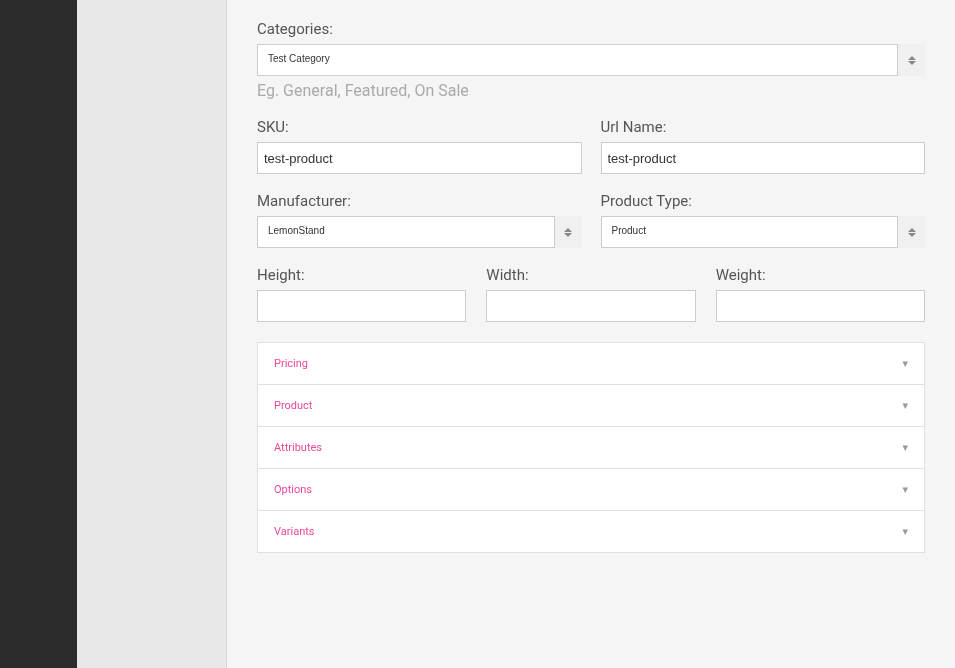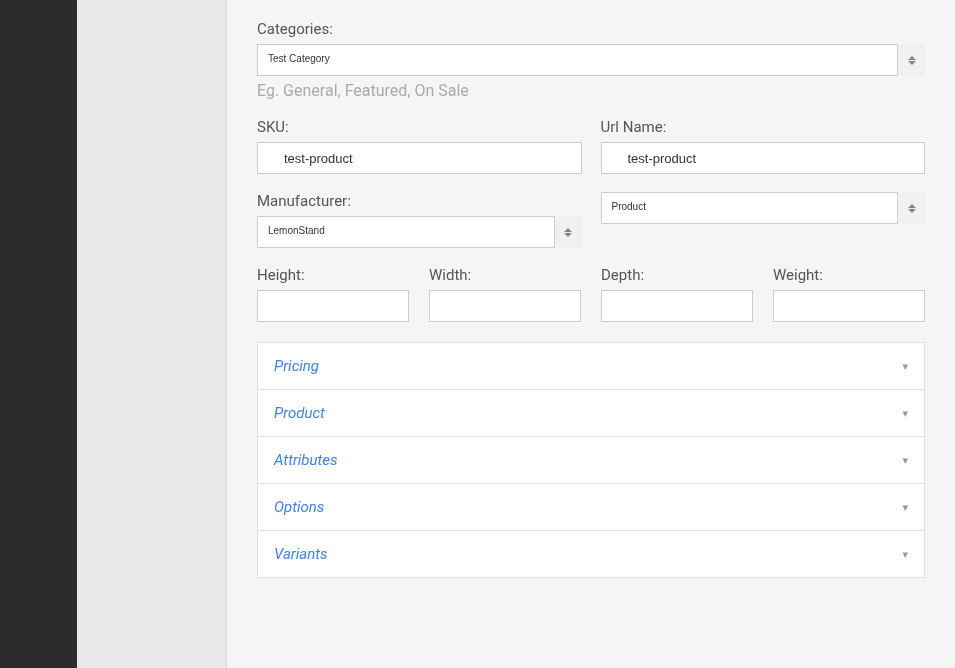--- a/index.html
+++ b/index.html
@@ -68,21 +68,21 @@
 
     .form-col {
       flex: 1;
     }
 
     .form-input {
       width: 100%;
       height: 32px;
       border: 1px solid #ccc;
       background: #fff;
-      padding: 0 26px;
+      padding: 0 6px;
       font-size: 13px;
       color: #333;
       outline: none;
     }
 
     
     .select-wrapper {
       position: relative;
       display: inline-block;
       width: 100%;
@@ -138,23 +138,22 @@
       display: flex;
       gap: 20px;
       margin-bottom: 20px;
     }
 
     .dim-col {
       flex: 1;
     }
 
     .accordion-label {
-      font-size: 15px;
-      color: #3b82f6;
-      font-style: italic;
+      font-size: 11px;
+      color: #ec4899;
     }
 
     .accordion-arrow {
       color: #999;
       font-size: 11px;
     }
 
     .accordion-group {
       margin-top: 10px;
     }
@@ -215,20 +214,21 @@
           <select>
             <option>LemonStand</option>
           </select>
           <div class="select-arrows">
             <div class="arrow-up"></div>
             <div class="arrow-down"></div>
           </div>
         </div>
       </div>
       <div class="form-col">
+        <label class="form-label">Product Type:</label>
         <div class="select-wrapper">
           <select>
             <option>Product</option>
           </select>
           <div class="select-arrows">
             <div class="arrow-up"></div>
             <div class="arrow-down"></div>
           </div>
         </div>
       </div>
@@ -237,24 +237,20 @@
     <div class="dimensions-row">
       <div class="dim-col">
         <label class="form-label">Height:</label>
         <input class="form-input" type="text" style="">
       </div>
       <div class="dim-col">
         <label class="form-label">Width:</label>
         <input class="form-input" type="text" style="">
       </div>
       <div class="dim-col">
-        <label class="form-label">Depth:</label>
-        <input class="form-input" type="text" style="">
-      </div>
-      <div class="dim-col">
         <label class="form-label">Weight:</label>
         <input class="form-input" type="text" style="">
       </div>
     </div>
 
     <div class="accordion-group" id="accordion-container">
     <div class="accordion-item">
       <span class="accordion-label">Pricing</span>
       <span class="accordion-arrow">▾</span>
     </div>

